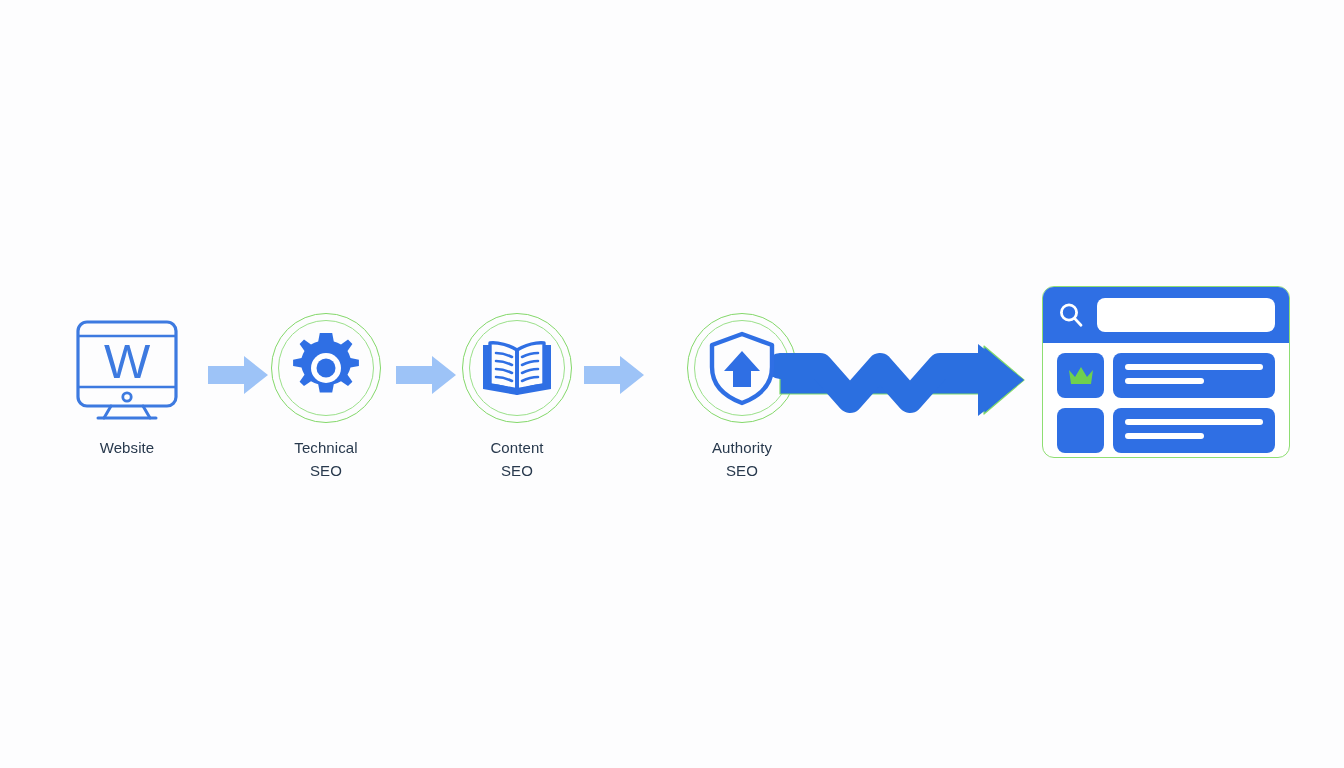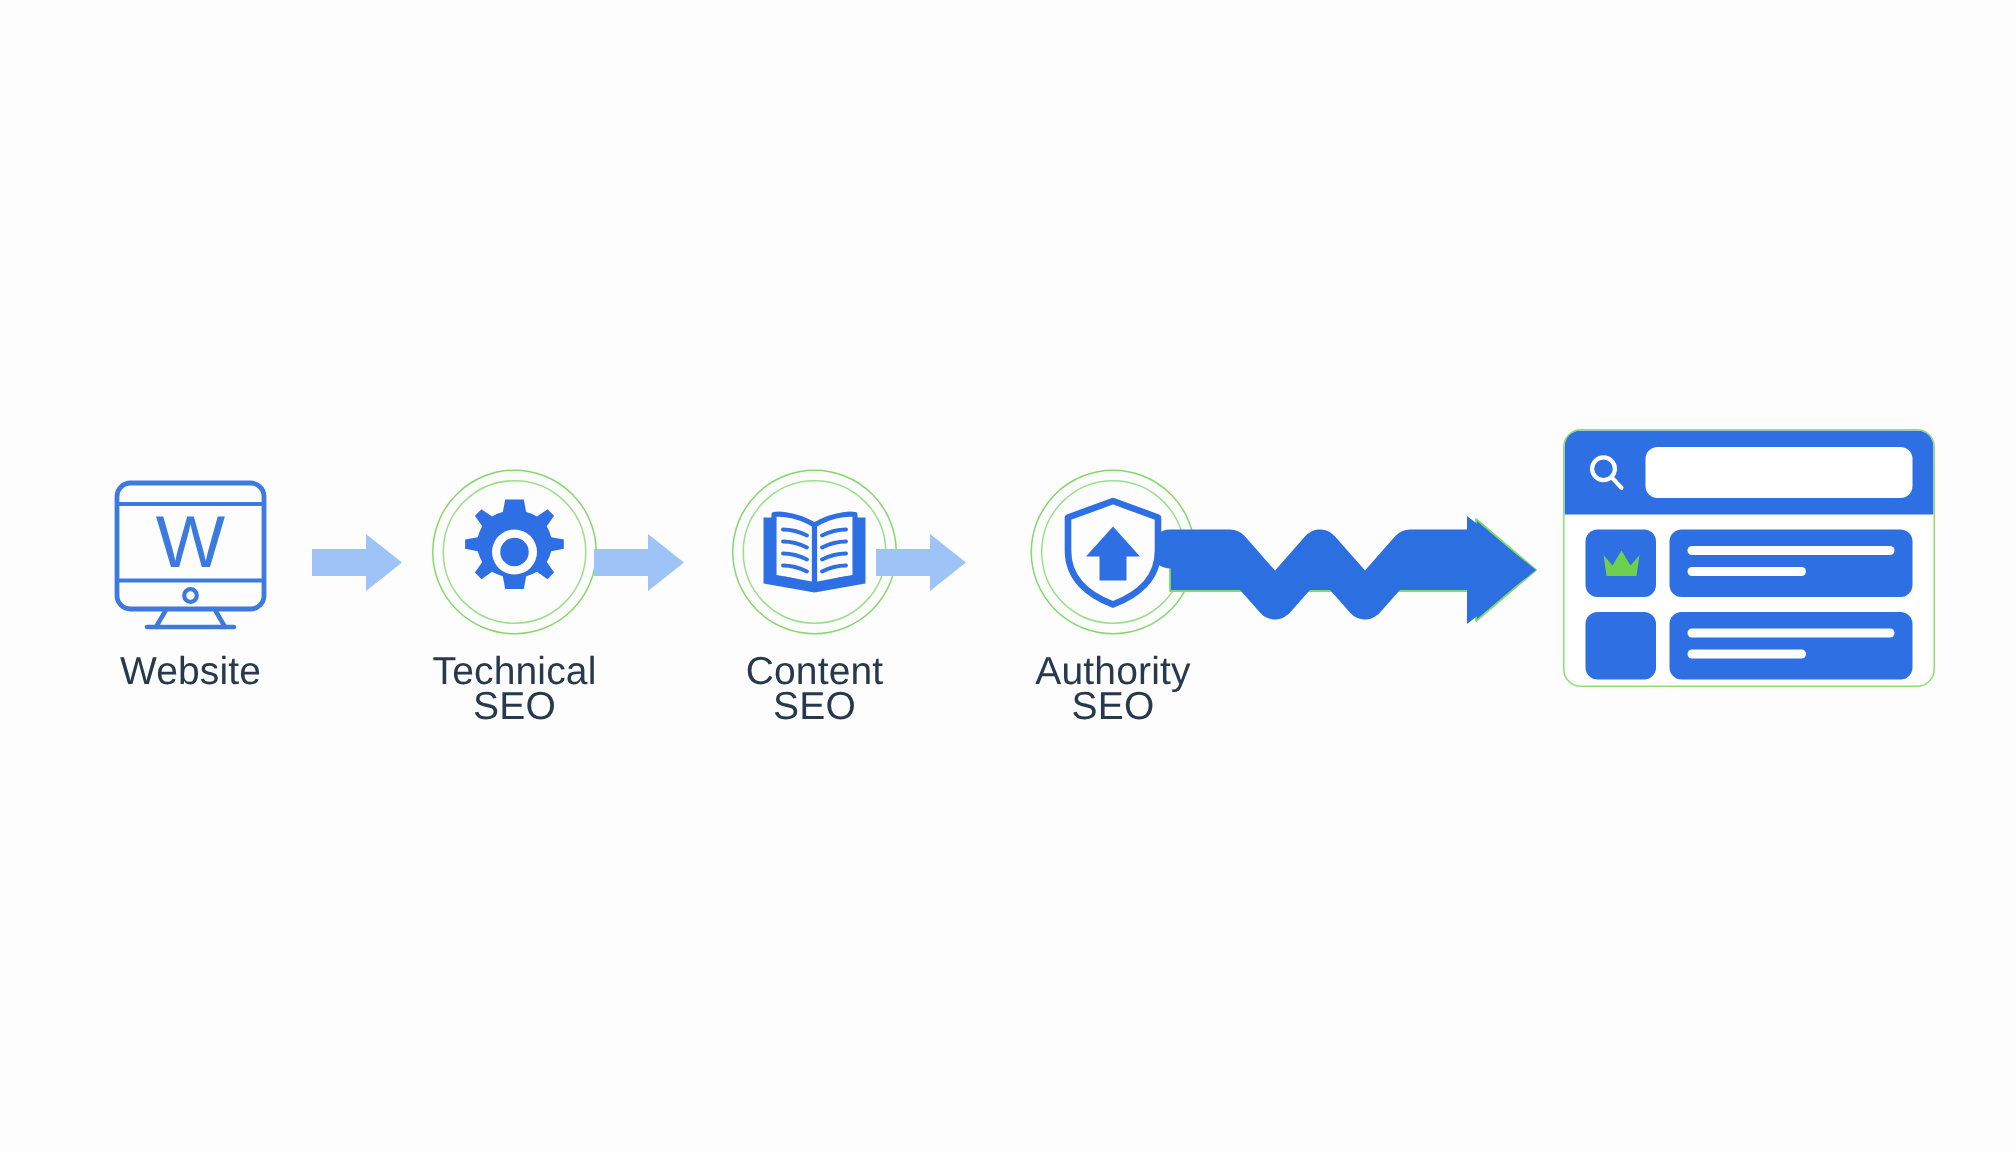--- a/index.html
+++ b/index.html
@@ -38,21 +38,21 @@
   .stage-icon-wrap {
     position: relative;
     width: 160px;
     height: 112px;
     display: flex;
     align-items: center;
     justify-content: center;
   }
   .stage-label {
     margin-top: 12px;
-    font-size: 26px;
+    font-size: 15px;
     line-height: 23px;
     color: #28394d;
     letter-spacing: 0.1px;
     white-space: pre-line;
     font-family: "Liberation Sans", sans-serif;
   }
 
   
   .ring-outer,
   .ring-inner {
@@ -177,21 +177,21 @@
     </div>
     <div class="stage-label label-single">Website</div>
   </div>
 
   <div class="mini-arrow" style="left:208px; top:354px;">
     <svg width="62" height="42" viewBox="0 0 62 42">
       <path d="M0 12 L36 12 L36 2 L60 21 L36 40 L36 30 L0 30 Z" fill="#9dc3f7"></path>
     </svg>
   </div>
 
-  <div class="stage" style="left:263px; top:312px;">
+  <div class="stage" style="left:246px; top:312px;">
     <div class="stage-icon-wrap">
       <div class="ring-outer"></div>
       <div class="ring-inner"></div>
       <svg class="icon-svg" width="76" height="76" viewBox="0 0 76 76">
         <g fill="#2f6fe4">
           <path d="M38 3
                    l6.2 0 l1.6 8.4
                    a27.5 27.5 0 0 1 7.2 3 l7.0 -4.9 l4.4 4.4 l-4.9 7.0
                    a27.5 27.5 0 0 1 3 7.2 l8.4 1.6 l0 6.2 l-8.4 1.6
                    a27.5 27.5 0 0 1 -3 7.2 l4.9 7.0 l-4.4 4.4 l-7.0 -4.9
@@ -209,21 +209,21 @@
     <div class="stage-label">Technical
 SEO</div>
   </div>
 
   <div class="mini-arrow" style="left:396px; top:354px;">
     <svg width="62" height="42" viewBox="0 0 62 42">
       <path d="M0 12 L36 12 L36 2 L60 21 L36 40 L36 30 L0 30 Z" fill="#9dc3f7"></path>
     </svg>
   </div>
 
-  <div class="stage" style="left:463px; top:312px;">
+  <div class="stage" style="left:437px; top:312px;">
     <div class="stage-icon-wrap">
       <div class="ring-outer"></div>
       <div class="ring-inner"></div>
       <svg class="icon-svg" width="78" height="70" viewBox="0 0 78 70">
 
         <path d="M5 12 L5 56 L39 62 L73 56 L73 12 L66 12 L66 50 L39 55 L12 50 L12 12 Z" fill="#2f6fe4"></path>
 
         <path d="M12 10 C12 10 24 8 39 17 L39 60 C24 51 12 53 12 53 Z" fill="none" stroke="#2f6fe4" stroke-width="3.4" stroke-linejoin="round"></path>
 
         <path d="M66 10 C66 10 54 8 39 17 L39 60 C54 51 66 53 66 53 Z" fill="none" stroke="#2f6fe4" stroke-width="3.4" stroke-linejoin="round"></path>

